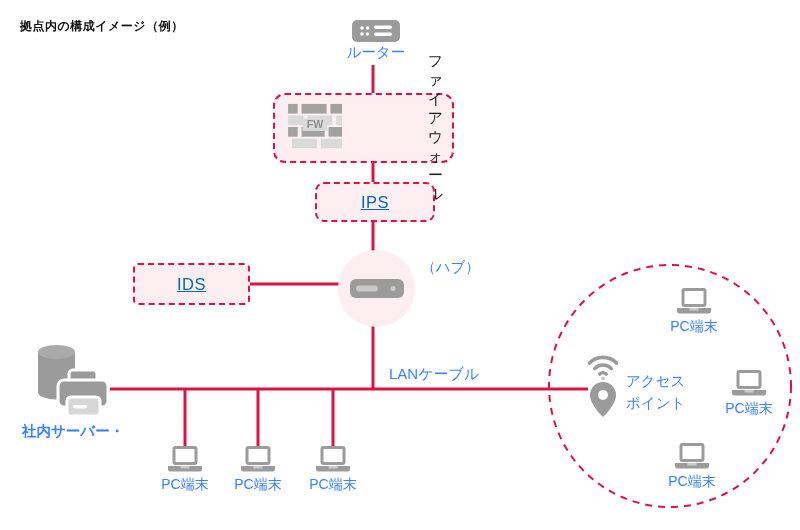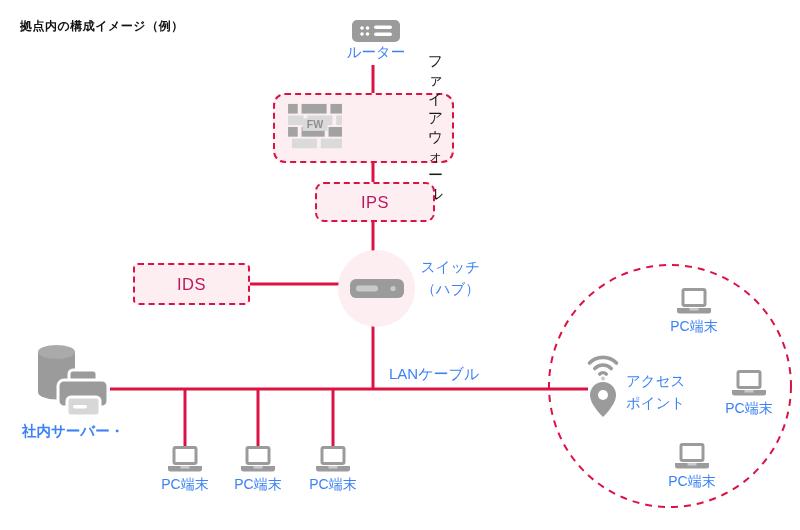--- a/index.html
+++ b/index.html
@@ -52,21 +52,21 @@
   }
   .fw-box .fw-label {
     flex: 1;
     text-align: center;
     font-size: 15px;
     color: #1a1a1a;
     margin-left: 33px;
   }
   .ips-box { left: 315px; top: 182px; width: 120px; height: 40px; border-radius: 9px; }
   .ids-box { left: 133px; top: 263px; width: 117px; height: 42px; border-radius: 5px; }
-  .small-box-label { font-size: 16.5px; color: #be185d; letter-spacing: 0.5px; }
+  .small-box-label { font-size: 16.5px; color: #0369a1; letter-spacing: 0.5px; text-decoration: underline; }
   .switch-circle {
     position: absolute;
     left: 338px; top: 250px;
     width: 77px; height: 77px;
     border-radius: 50%;
     background: #fdeef2;
     display: flex;
     align-items: center;
     justify-content: center;
   }
@@ -136,21 +136,20 @@
   </div>
 
   <div class="switch-circle">
     <svg width="54" height="19" viewBox="0 0 54 19">
       <rect x="0" y="0" width="54" height="19" rx="6" fill="#9b9b9c"></rect>
       <rect x="6" y="6.5" width="22" height="6" rx="3" fill="#c9c9c9"></rect>
       <circle cx="43" cy="9.5" r="2.6" fill="#c9c9c9"></circle>
     </svg>
   </div>
   <div class="label center two-line" style="left:409px; top:257px; width:83px;">
-    <div>スイッチ</div>
     <div>（ハブ）</div>
   </div>
 
   <div class="label" style="left:389px; top:366px; font-size:15px;">LANケーブル</div>
 
   <svg class="icon" style="left:37px; top:344px;" width="72" height="75" viewBox="0 0 72 75">
     <path d="M1 8 V48 A18.5 7.5 0 0 0 38 48 V8 Z" fill="#9b9b9c"></path>
     <ellipse cx="19.5" cy="8" rx="18.5" ry="7" fill="#aaaaab"></ellipse>
     <rect x="32" y="26" width="28" height="18" rx="4" fill="#9b9b9c" stroke="#ffffff" stroke-width="3"></rect>
     <rect x="21" y="36" width="50" height="27" rx="6" fill="#9b9b9c" stroke="#ffffff" stroke-width="3"></rect>

